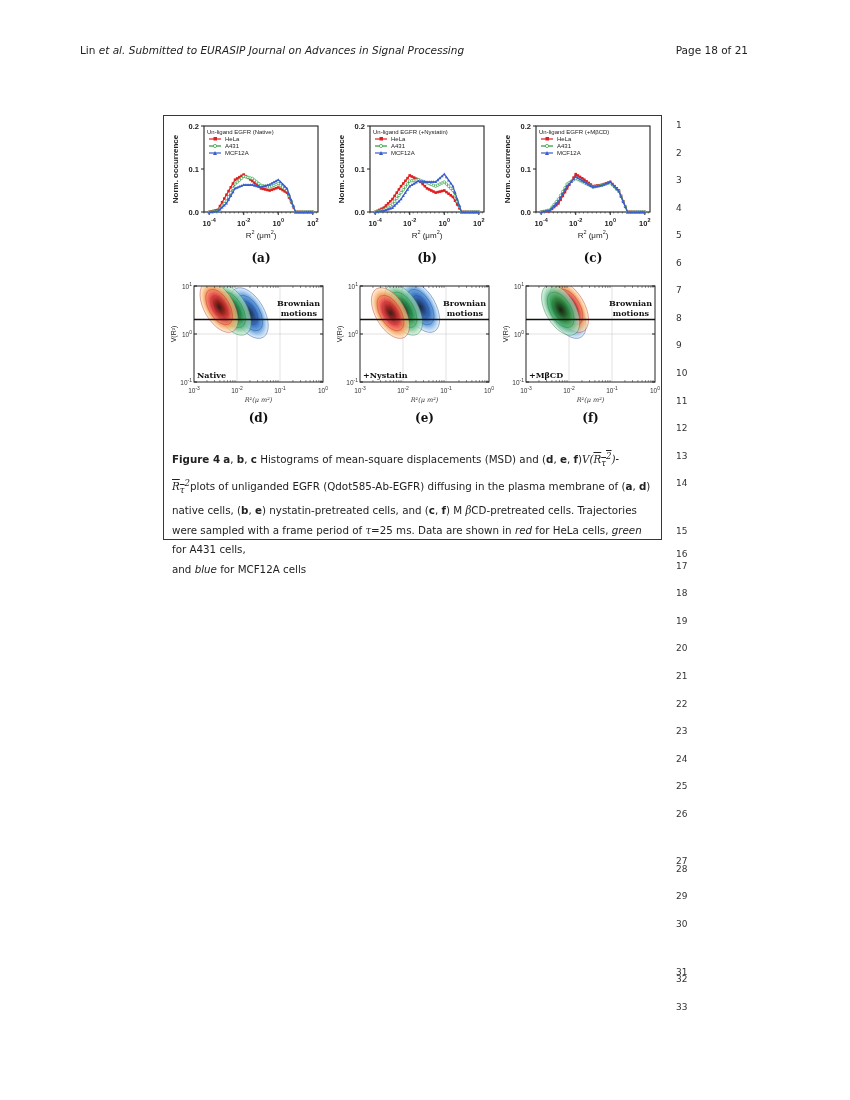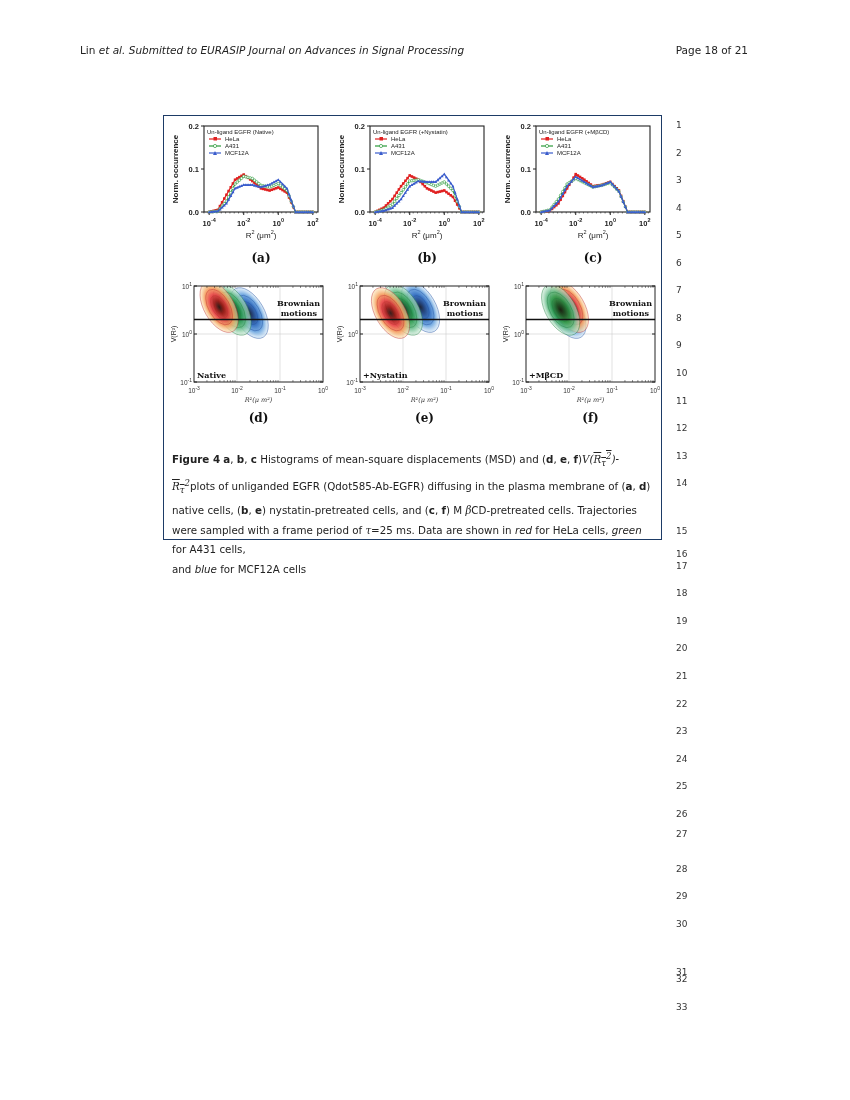--- a/index.html
+++ b/index.html
@@ -51,21 +51,21 @@
     <div class="lineno" style="top: 560.8px;">17</div>
     <div class="lineno" style="top: 588.35px;">18</div>
     <div class="lineno" style="top: 615.9px;">19</div>
     <div class="lineno" style="top: 643.45px;">20</div>
     <div class="lineno" style="top: 671px;">21</div>
     <div class="lineno" style="top: 698.55px;">22</div>
     <div class="lineno" style="top: 726.1px;">23</div>
     <div class="lineno" style="top: 753.65px;">24</div>
     <div class="lineno" style="top: 781.2px;">25</div>
     <div class="lineno" style="top: 808.75px; text-align: center;">26</div>
-    <div class="lineno" style="top: 829px;">27</div>
+    <div class="lineno" style="top: 856px;">27</div>
     <div class="lineno" style="top: 863.85px;">28</div>
     <div class="lineno" style="top: 891.4px;">29</div>
     <div class="lineno" style="top: 918.95px;">30</div>
     <div class="lineno" style="top: 946.5px; margin-top: 20px;">31</div>
     <div class="lineno" style="top: 974.05px;">32</div>
     <div class="lineno" style="top: 1001.6px;">33</div>
   </div>
 
 <div class="figbox"></div>
 

